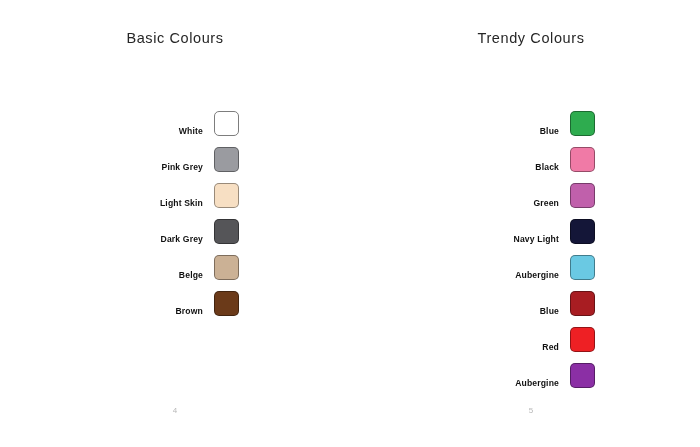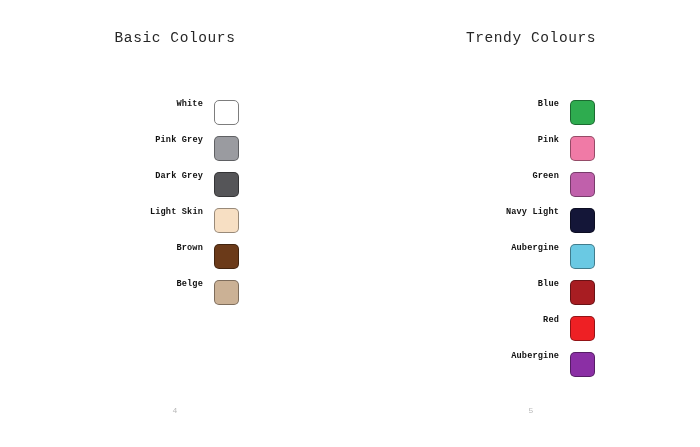--- a/index.html
+++ b/index.html
@@ -18,21 +18,20 @@
   .spread {
     position: absolute;
     inset: 0;
     display: flex;
   }
   .page {
     position: relative;
     width: 350px;
     height: 442px;
     box-sizing: border-box;
-    font-family: Liberation Mono, monospace;
   }
   .page-title {
     position: absolute;
     top: 30px;
     left: 0;
     width: 100%;
     text-align: center;
     font-size: 14.5px;
     letter-spacing: 0.6px;
     color: #262626;
@@ -40,21 +39,21 @@
     white-space: nowrap;
   }
   .swatch-list {
     position: absolute;
     top: 100px;
     left: 0;
     width: 100%;
   }
   .swatch-row {
     display: flex;
-    align-items: flex-start;
+    align-items: flex-end;
     justify-content: center;
     height: 36px;
   }
   .swatch-label {
     width: 92px;
     text-align: right;
     padding-right: 11px;
     font-size: 8.6px;
     font-weight: bold;
     color: #111111;
@@ -99,48 +98,48 @@
     <div class="swatch-list">
         <div class="swatch-row">
           <div class="swatch-label">White</div>
           <div class="swatch-chip light" style="background-color: rgb(255, 255, 255);"></div>
         </div>
         <div class="swatch-row">
           <div class="swatch-label">Pink Grey</div>
           <div class="swatch-chip" style="background-color: rgb(154, 155, 160);"></div>
         </div>
         <div class="swatch-row">
+          <div class="swatch-label">Light Skin</div>
+          <div class="swatch-chip" style="background-color: rgb(247, 223, 195);"></div>
+        </div>
+        <div class="swatch-row">
           <div class="swatch-label">Dark Grey</div>
           <div class="swatch-chip" style="background-color: rgb(85, 85, 88);"></div>
         </div>
         <div class="swatch-row">
-          <div class="swatch-label">Light Skin</div>
-          <div class="swatch-chip" style="background-color: rgb(247, 223, 195);"></div>
+          <div class="swatch-label">Belge</div>
+          <div class="swatch-chip" style="background-color: rgb(203, 177, 149);"></div>
         </div>
         <div class="swatch-row">
           <div class="swatch-label">Brown</div>
           <div class="swatch-chip" style="background-color: rgb(107, 58, 25);"></div>
-        </div>
-        <div class="swatch-row">
-          <div class="swatch-label">Belge</div>
-          <div class="swatch-chip" style="background-color: rgb(203, 177, 149);"></div>
         </div>
       </div>
     <div class="page-number">4</div>
   </div>
 
   <div class="page page-right">
     <div class="page-title">Trendy Colours</div>
     <div class="swatch-list">
         <div class="swatch-row">
           <div class="swatch-label">Blue</div>
           <div class="swatch-chip" style="background-color: rgb(46, 172, 79);"></div>
         </div>
         <div class="swatch-row">
-          <div class="swatch-label">Pink</div>
+          <div class="swatch-label">Black</div>
           <div class="swatch-chip" style="background-color: rgb(240, 122, 166);"></div>
         </div>
         <div class="swatch-row">
           <div class="swatch-label">Green</div>
           <div class="swatch-chip" style="background-color: rgb(192, 96, 171);"></div>
         </div>
         <div class="swatch-row">
           <div class="swatch-label">Navy Light</div>
           <div class="swatch-chip" style="background-color: rgb(20, 22, 56);"></div>
         </div>

